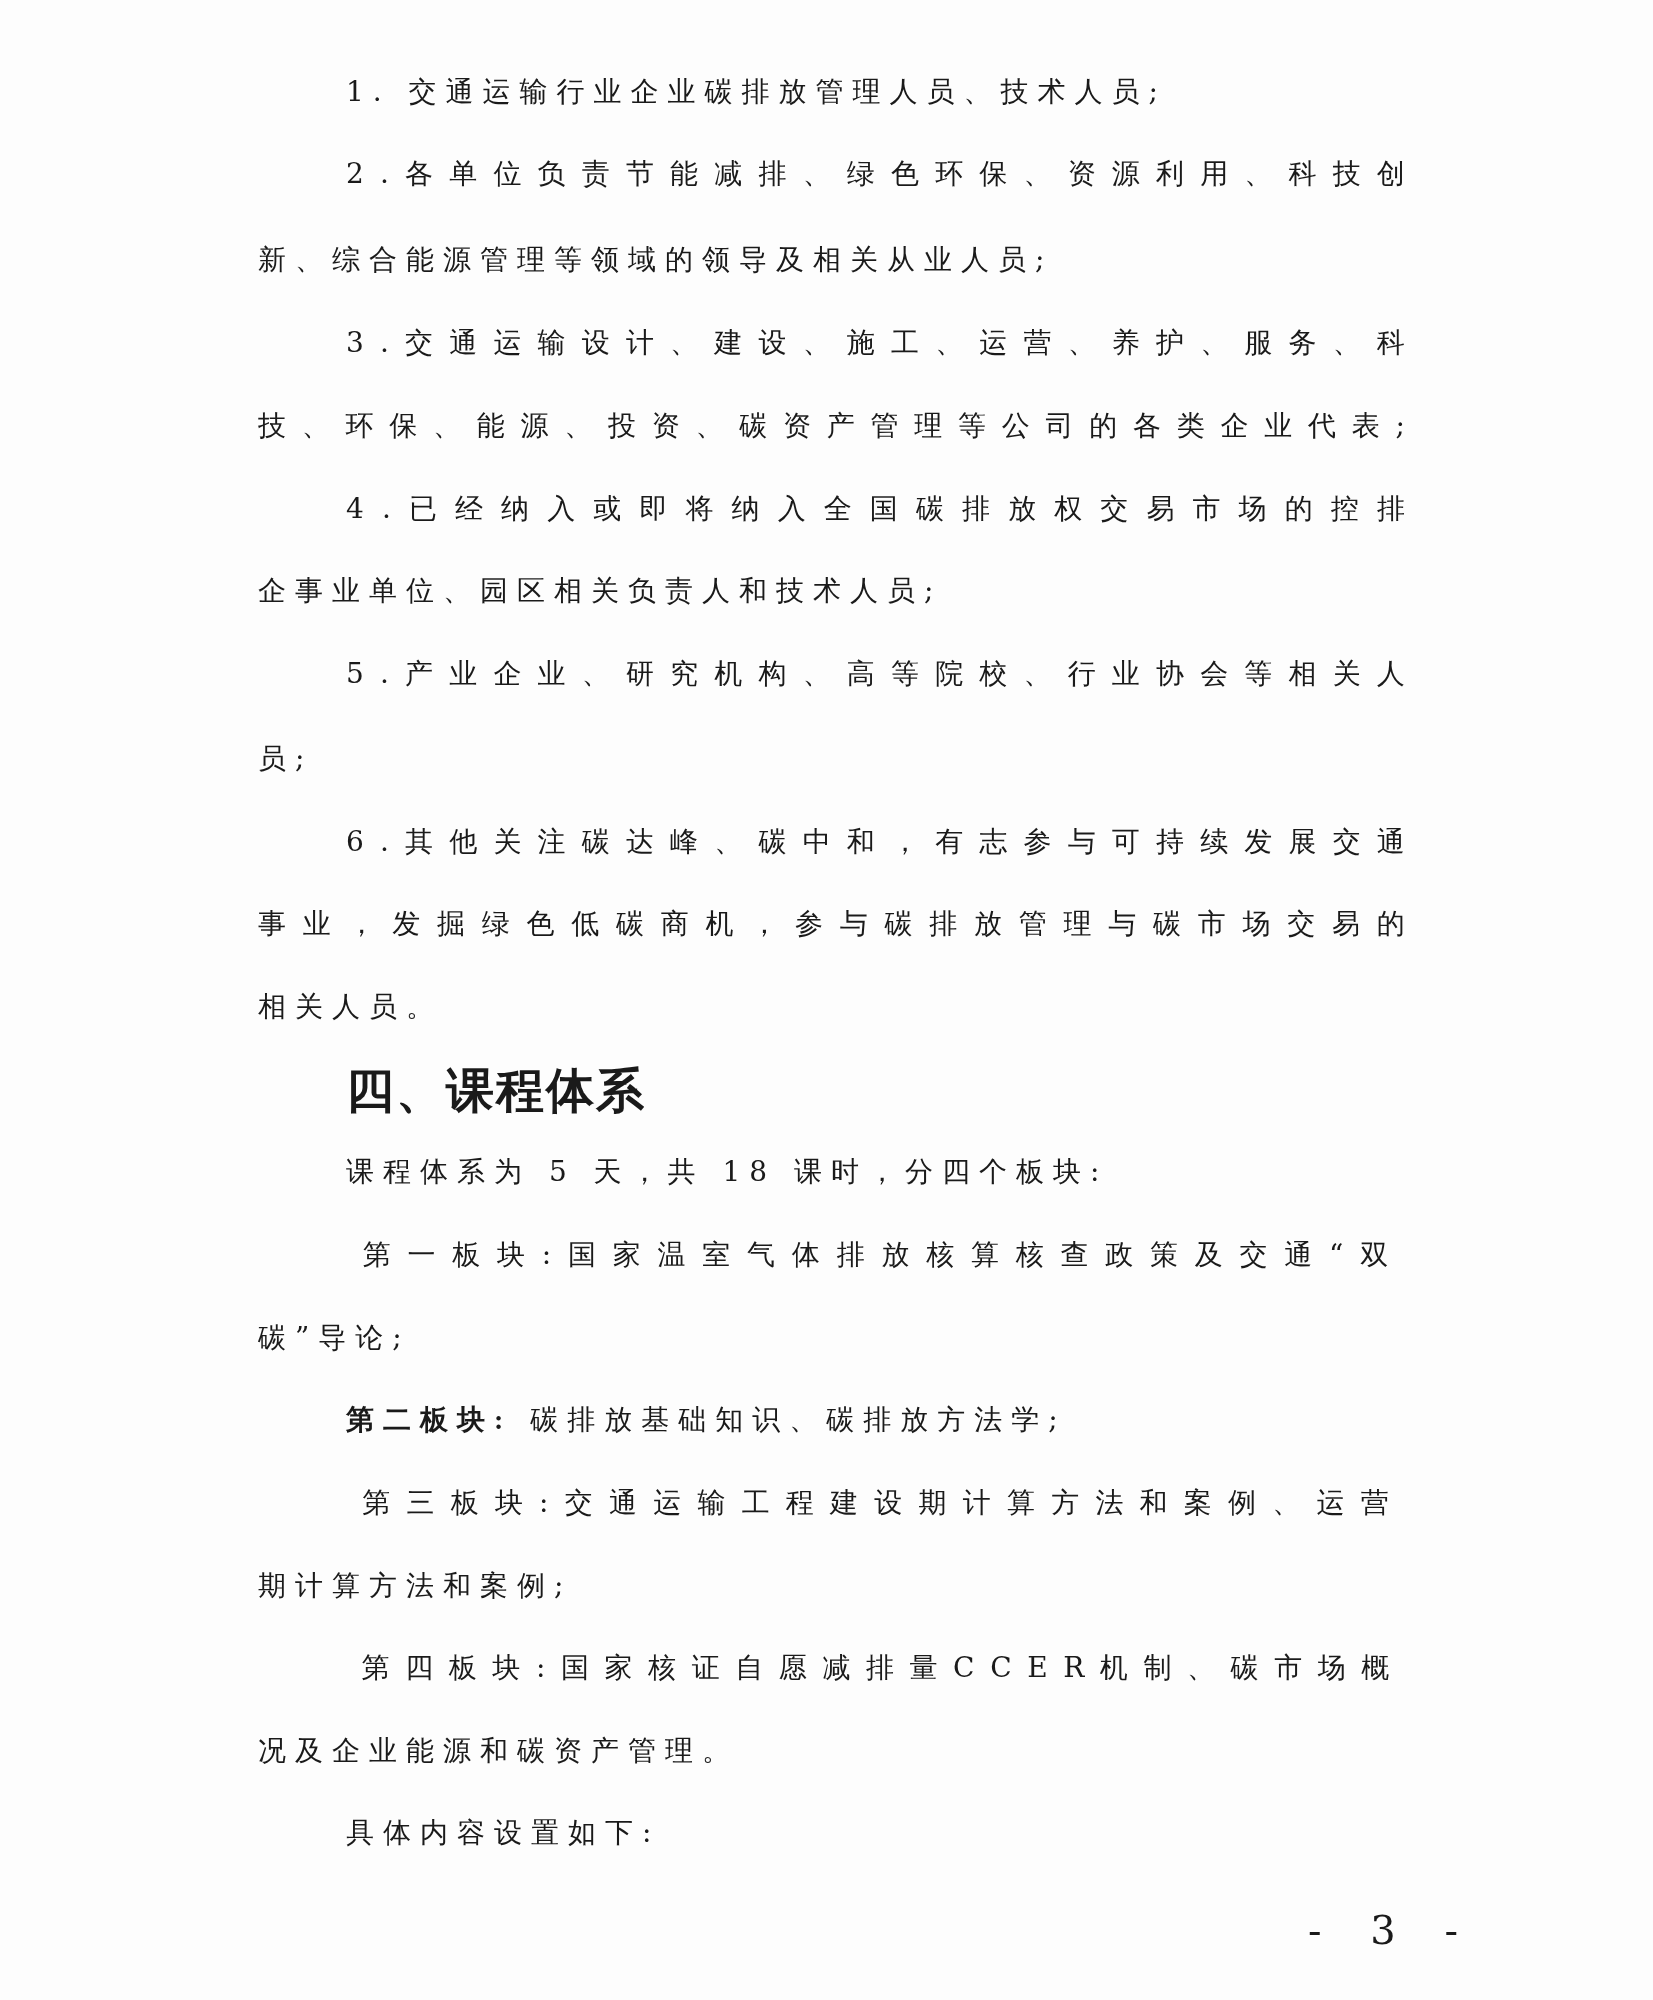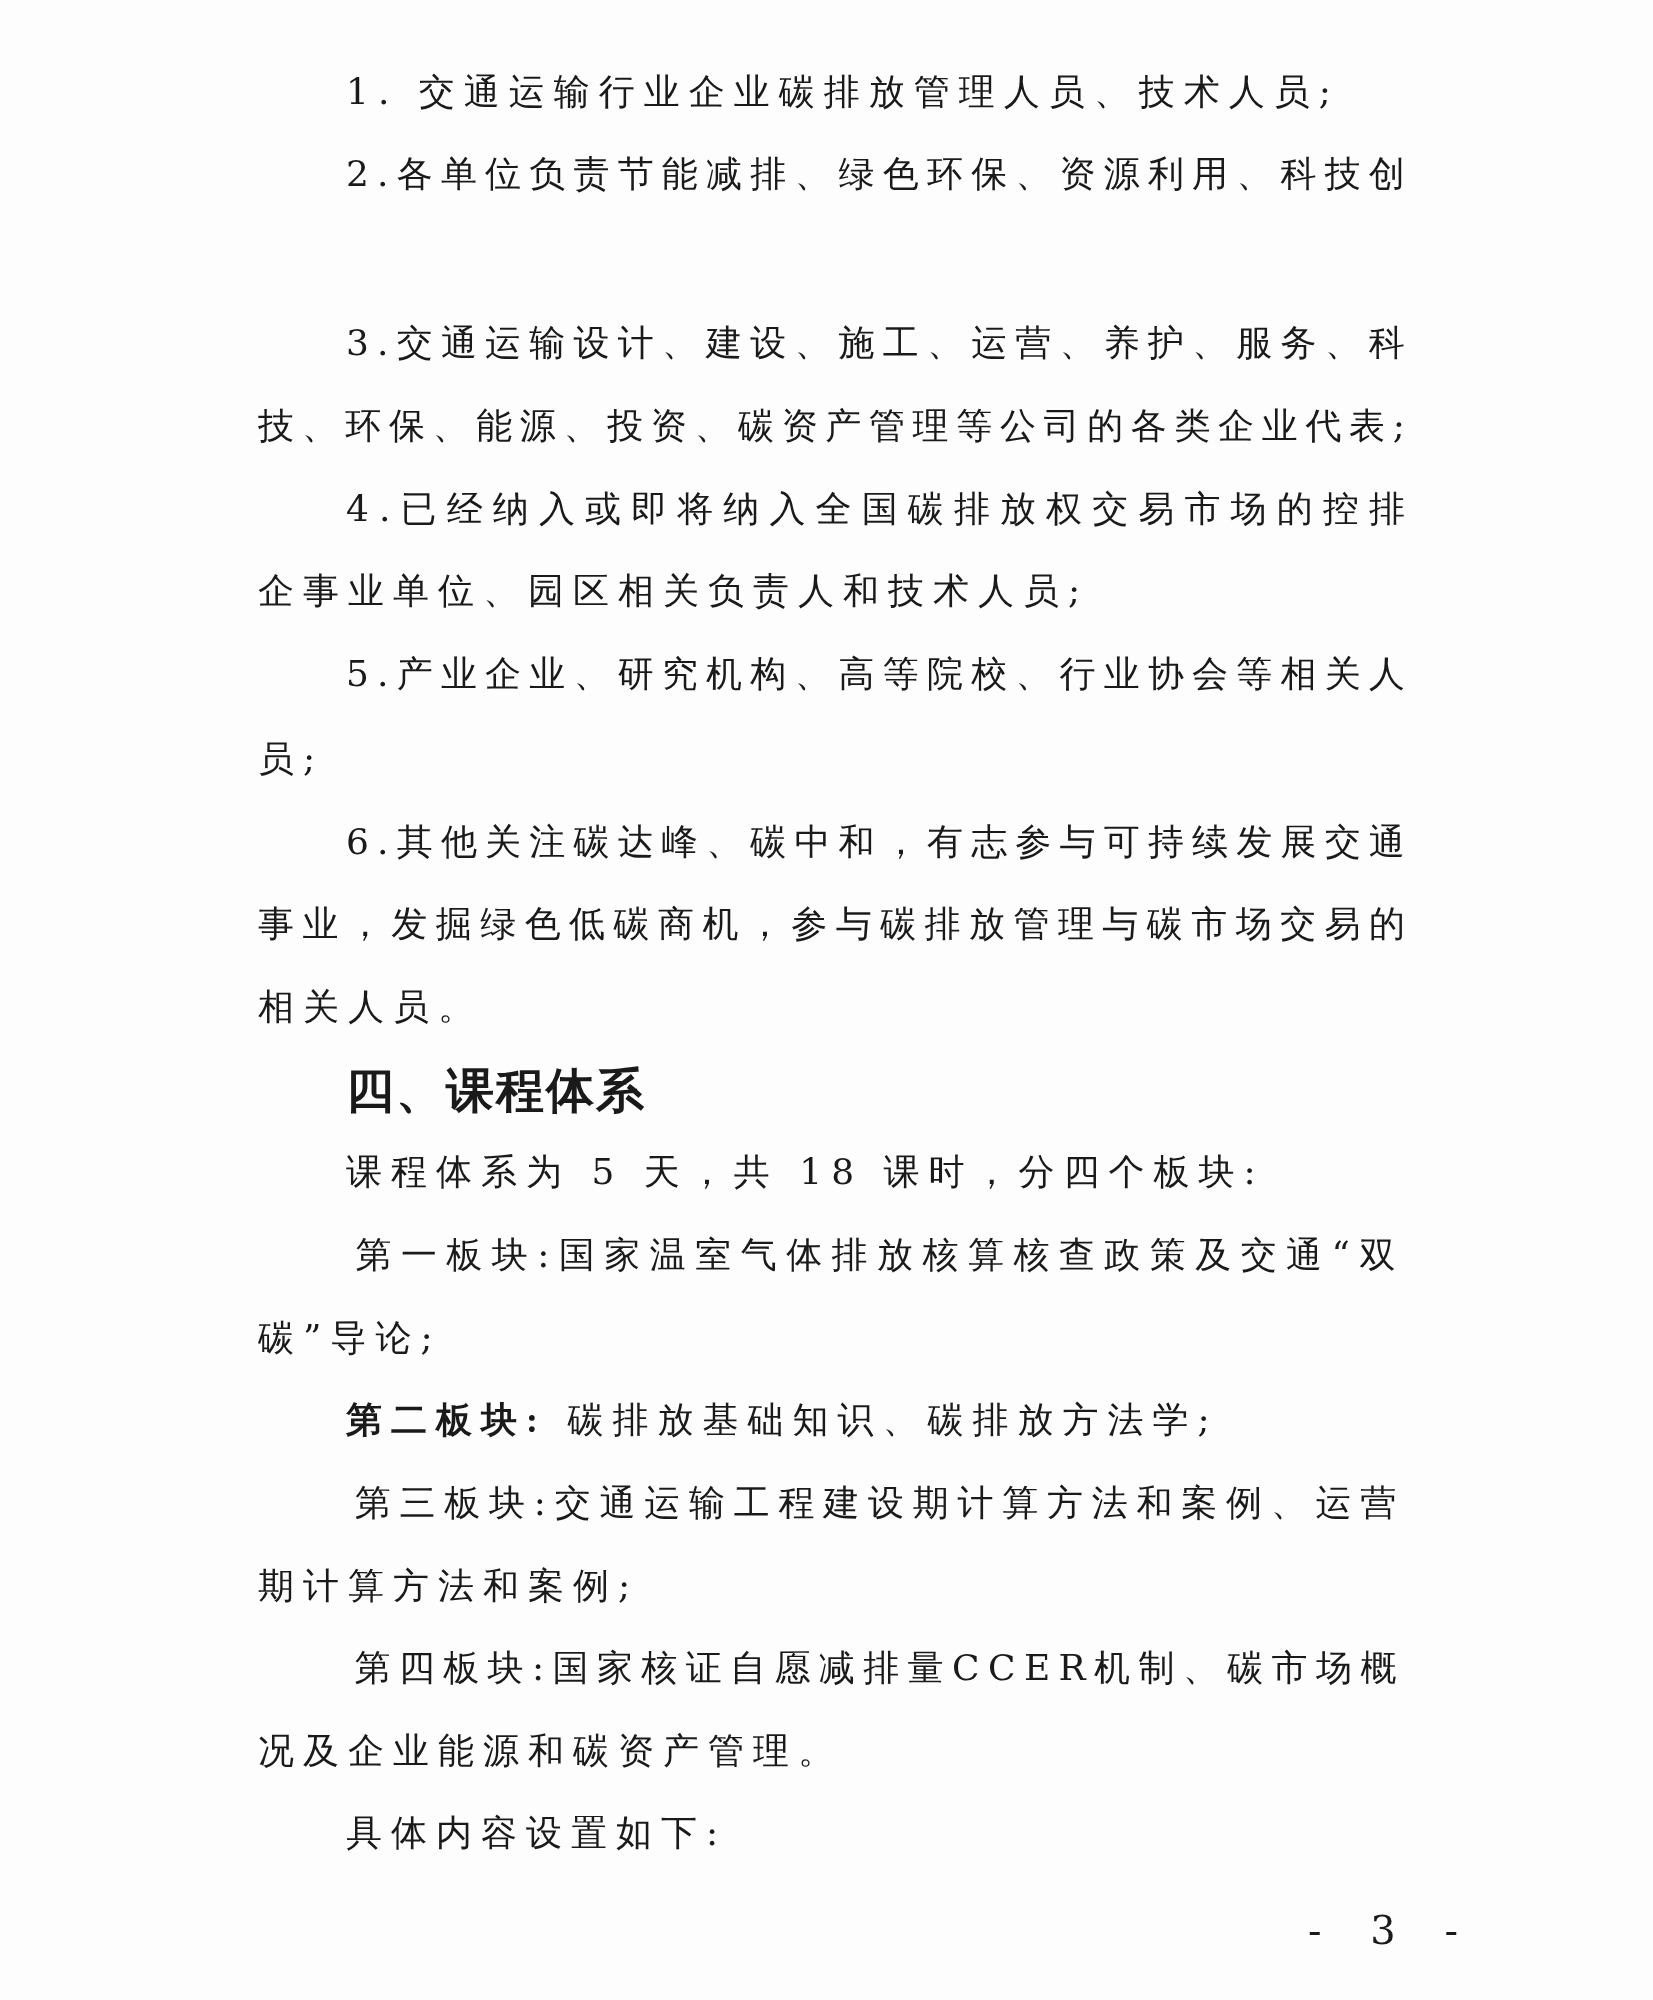--- a/index.html
+++ b/index.html
@@ -1,20 +1,20 @@
 <!DOCTYPE html>
 <html><head>
 <meta charset="utf-8">
 <style>
   html, body { margin:0; padding:0; background:#ffffff; }
   body { width:1653px; height:2000px; position:relative; overflow:hidden;
          font-family: "DejaVu Serif", "Liberation Serif", serif; color:#1a1a1a; }
   .page { position:absolute; left:0; top:0; width:1653px; height:2000px; background:#fdfdfd; }
   .line { position:absolute; left:258px; width:1147px; height:82px; line-height:82px;
-          font-size:36px; white-space:nowrap; }
+          font-size:28px; white-space:nowrap; }
   .line.indent { left:346px; width:1059px; }
   .line.full { text-align:justify; text-align-last:justify; }
   .line.last { text-align:left; letter-spacing:9px; }
   .heading { font-family:"DejaVu Sans", "Liberation Sans", sans-serif; font-weight:bold; font-size:48px; letter-spacing:2px; }
   .bold { font-family:Liberation Serif, serif; font-weight:bold; }
   .pagenum { position:absolute; left:1308px; top:1908px; font-size:40px; line-height:44px;
              letter-spacing:18px; white-space:nowrap; }
 </style>
 </head>
 <body>
@@ -42,20 +42,21 @@
       <span>、</span>
       <span>资</span>
       <span>源</span>
       <span>利</span>
       <span>用</span>
       <span>、</span>
       <span>科</span>
       <span>技</span>
       <span>创</span>
     </div>
+  <div class="line last" style="top:219px">新、综合能源管理等领域的领导及相关从业人员;</div>
   <div class="line indent full" style="top: 302px; display: flex; justify-content: space-between;">
       <span>3</span>
       <span>.</span>
       <span>交</span>
       <span>通</span>
       <span>运</span>
       <span>输</span>
       <span>设</span>
       <span>计</span>
       <span>、</span>

